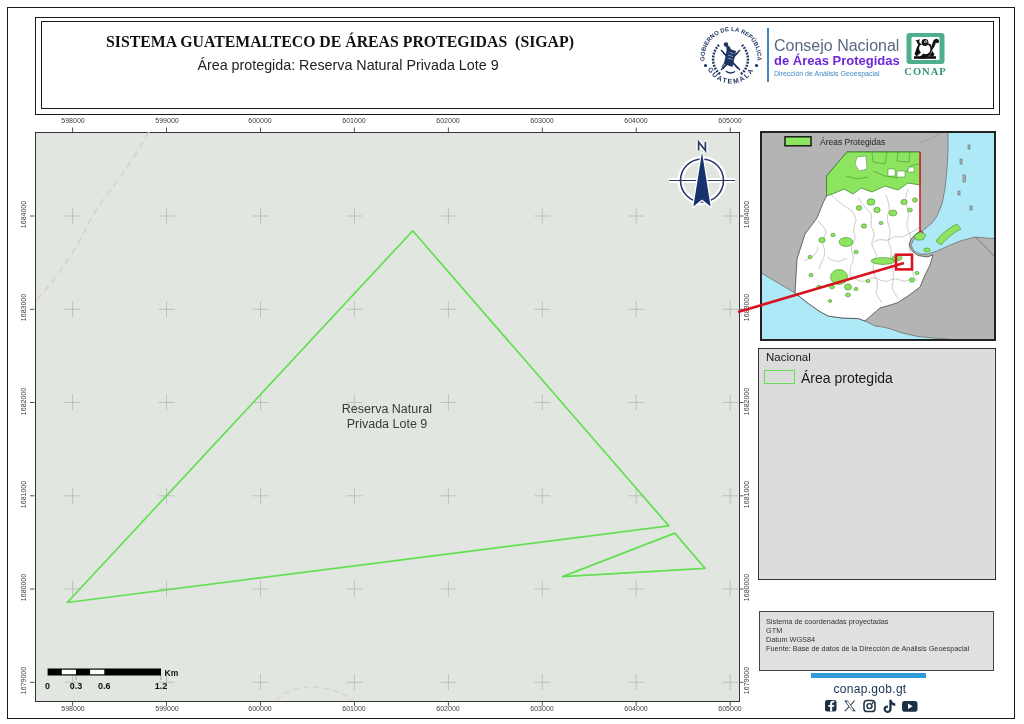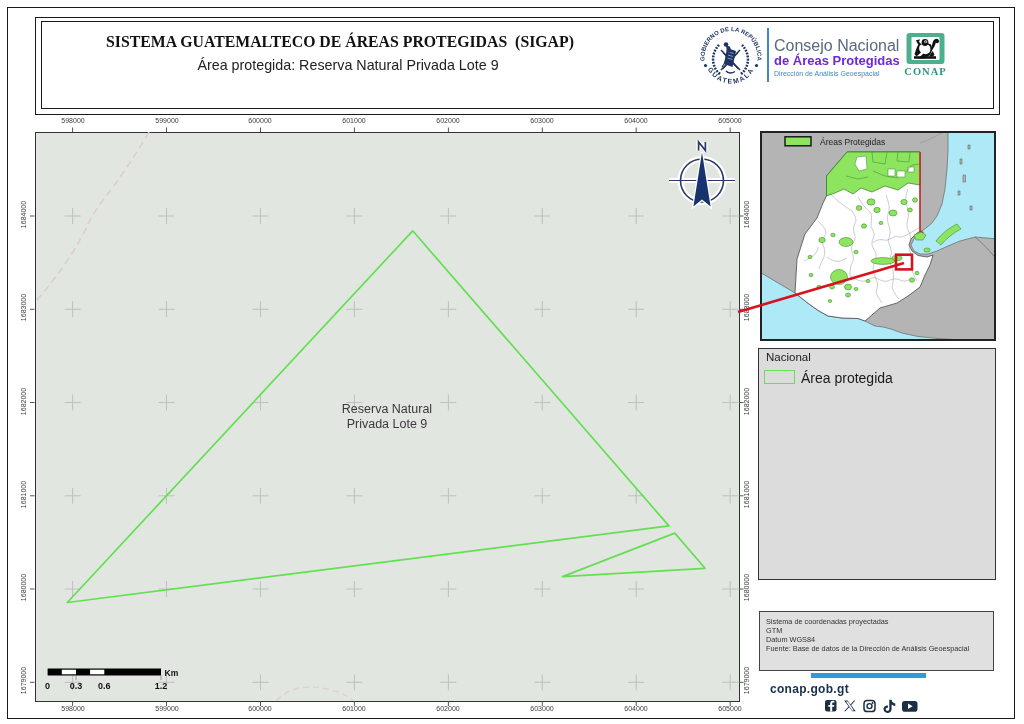--- a/index.html
+++ b/index.html
@@ -247,21 +247,21 @@
 <div class="abs" style="left:801px;top:370px;font-size:14px;color:#1a1a1a;">Área protegida</div>
 
 <div class="abs" style="left:759px;top:611px;width:233px;height:58px;background:#e0e0e0;border:1.5px solid #444;"></div>
 
 <div class="abs" style="left:766px;top:617px;font-size:7.3px;color:#333;line-height:9px;">
 Sistema de coordenadas proyectadas<br>GTM<br>Datum WGS84<br>Fuente: Base de datos de la Dirección de Análisis Geoespacial
 </div>
 
 <div class="abs" style="left:811px;top:673px;width:115px;height:4.5px;background:#2f9cd8;"></div>
 
-<div class="abs" style="left:770px;top:682px;width:200px;font-size:12px;font-weight:bold;color:#15314f;letter-spacing:0.3px;">conap.gob.gt</div>
+<div class="abs" style="left:770px;top:682px;width:200px;text-align:center;font-size:12px;font-weight:normal;color:#15314f;letter-spacing:0.3px;">conap.gob.gt</div>
 
 <svg class="abs" style="left:820px;top:699px;" width="100" height="14" viewBox="0 0 100 14">
 
   <g>
     <rect x="5" y="1" width="11.5" height="11.5" rx="2.2" fill="#1b3044"></rect>
     <path d="M12.2,12.5 L12.2,7.8 L14,7.8 L14.3,5.9 L12.2,5.9 L12.2,4.6 C12.2,4 12.5,3.6 13.2,3.6 L14.4,3.6 L14.4,1.9 C14,1.85 13.3,1.8 12.8,1.8 C11.2,1.8 10.2,2.75 10.2,4.4 L10.2,5.9 L8.3,5.9 L8.3,7.8 L10.2,7.8 L10.2,12.5 Z" fill="#fff"></path>
   </g>
 
   <path d="M24.2,1.6 L28.6,7.4 L24.1,12.3 L25.4,12.3 L29.2,8.2 L32.3,12.3 L35.7,12.3 L31.1,6.2 L35.3,1.6 L34,1.6 L30.5,5.4 L27.6,1.6 Z M26,2.5 L27.8,2.5 L33.9,11.4 L32.1,11.4 Z" fill="#1b3044"></path>
 

